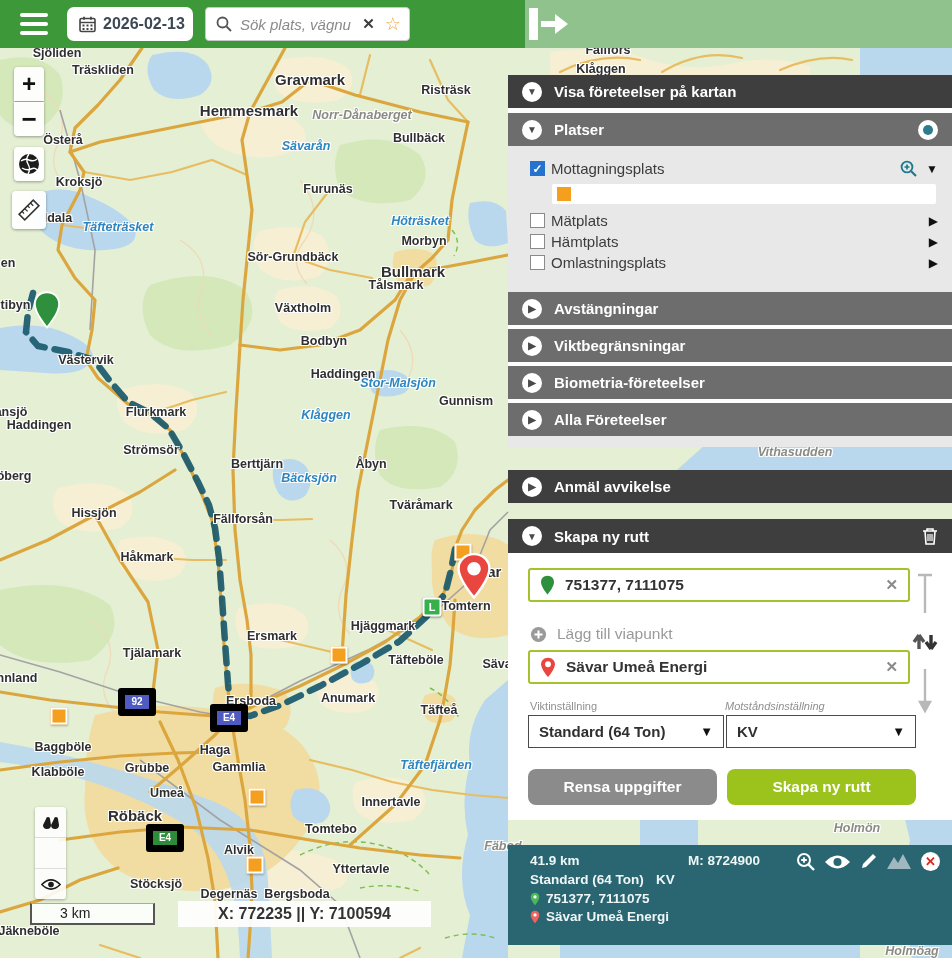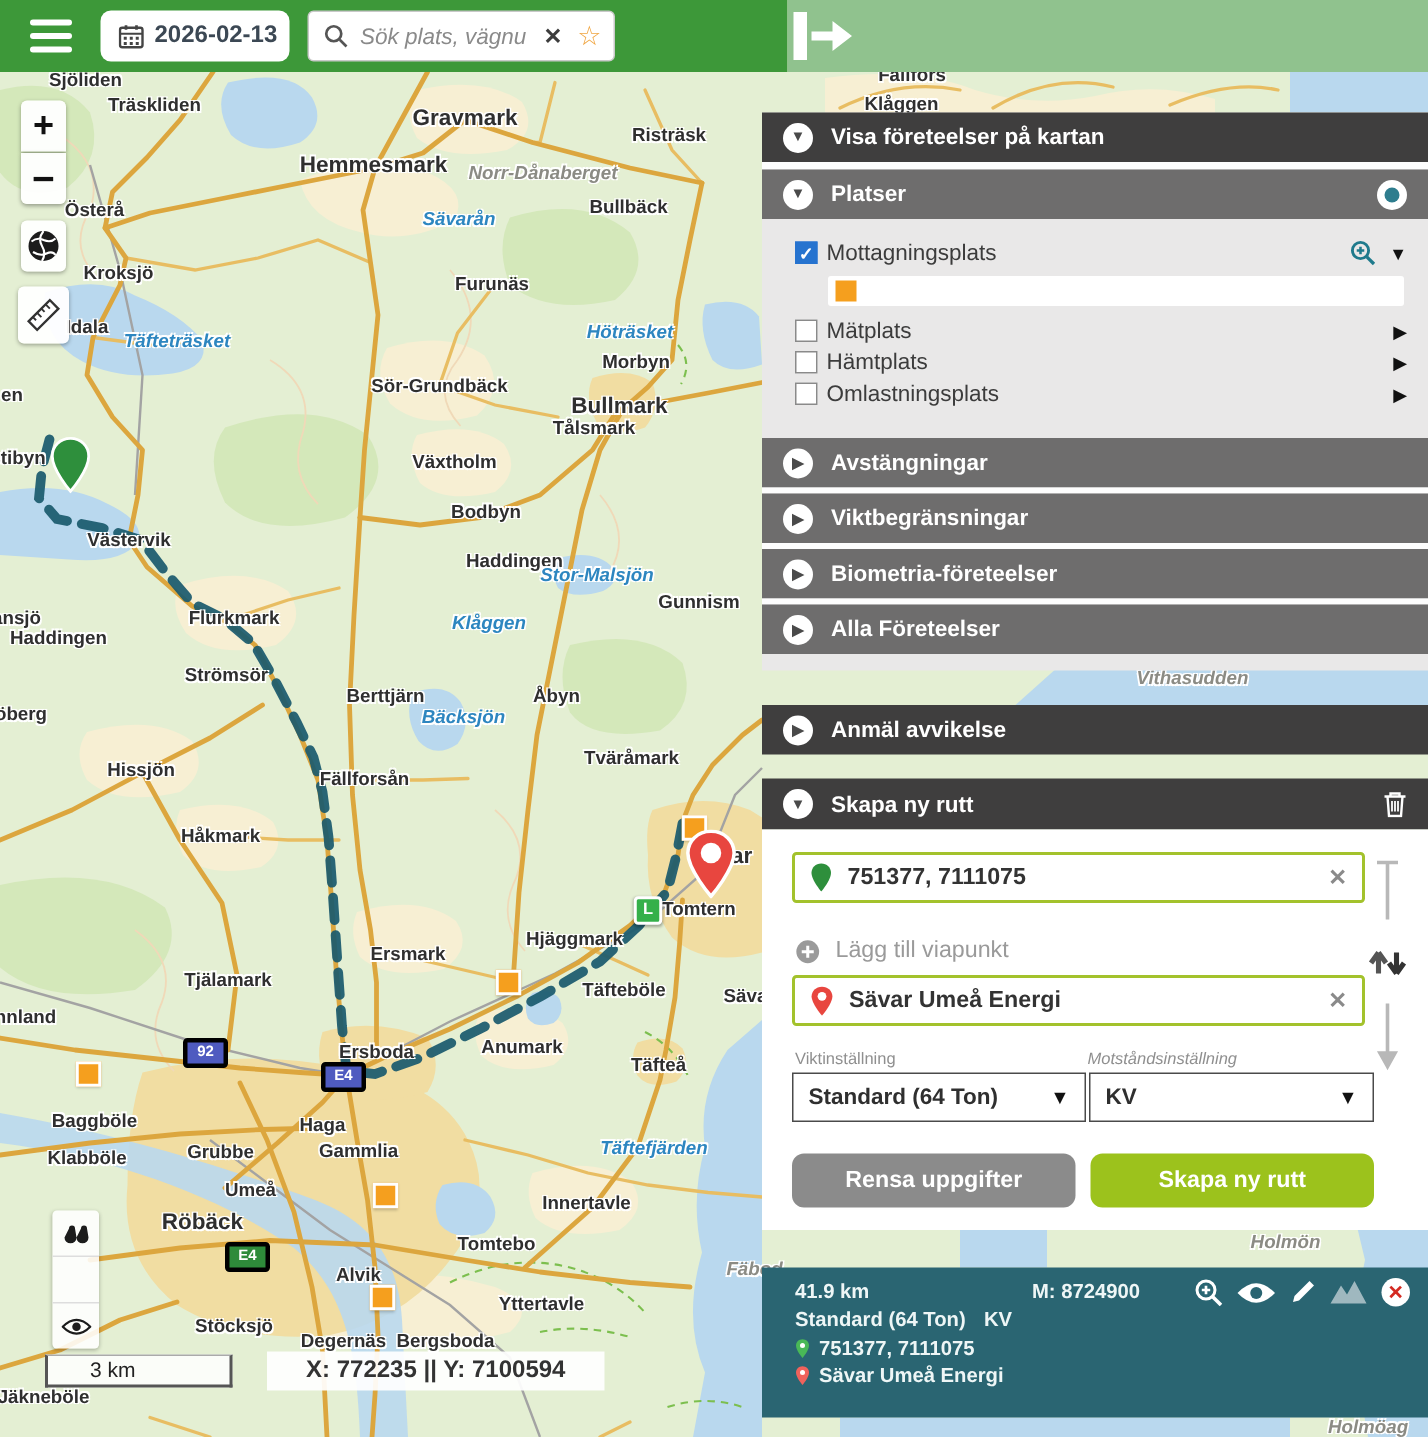--- a/index.html
+++ b/index.html
@@ -10,21 +10,21 @@
   #map svg{position:absolute;left:0;top:0;}
   .mlabel{position:absolute;transform:translate(-50%,-50%);white-space:nowrap;
           font-size:12.5px;font-weight:600;color:#2f2f2f;
           text-shadow:1px 1px 0 #fff,-1px -1px 0 #fff,1px -1px 0 #fff,-1px 1px 0 #fff;pointer-events:none;}
   .mlabel.big{font-size:15px;font-weight:700;}
   .mlabel.water{color:#2d86c0;font-style:italic;font-weight:600;}
   .mlabel.area{color:#8b8b84;font-style:italic;font-weight:600;}
   .osq{position:absolute;width:13px;height:13px;background:#f59f1e;border:2px solid #fff;
        transform:translate(-50%,-50%);box-shadow:0 1px 2px rgba(0,0,0,.25);}
   .shield{position:absolute;transform:translate(-50%,-50%);min-width:20px;height:14px;border-radius:3px;
-          border:3px solid #000000;color:#fff;font-size:10px;font-weight:700;text-align:center;line-height:14px;padding:0 2px;}
+          border:7px solid #000000;color:#fff;font-size:10px;font-weight:700;text-align:center;line-height:14px;padding:0 2px;}
   .shield.blue{background:#4f5bc0;} .shield.green{background:#2e8b3a;}
   .lbadge{position:absolute;transform:translate(-50%,-50%);width:15px;height:15px;background:#35b04a;
           border:2px solid #fff;border-radius:3px;color:#fff;font-size:11px;font-weight:700;
           text-align:center;line-height:15px;box-shadow:0 1px 2px rgba(0,0,0,.3);}
   .pin{position:absolute;transform:translate(-50%,-100%);}
   
   #topbar{position:absolute;left:0;top:0;width:952px;height:48px;}
   #topbar .dark{position:absolute;left:0;top:0;width:525px;height:48px;background:#3d9839;}
   #topbar .light{position:absolute;left:525px;top:0;width:427px;height:48px;background:#90c28e;}
   .hamburger{position:absolute;left:20px;top:13px;width:28px;height:22px;cursor:pointer;}
@@ -45,21 +45,21 @@
   #zoomout{left:14px;top:102px;width:30px;height:34px;font-size:26px;font-weight:700;color:#111;border-radius:0 0 4px 4px;}
   #globebtn{left:14px;top:147px;width:30px;height:34px;}
   #rulerbtn{left:12px;top:191px;width:34px;height:38px;}
   #stack{position:absolute;left:35px;top:807px;width:31px;background:rgba(255,255,255,.88);
          border-radius:3px;box-shadow:0 1px 3px rgba(0,0,0,.3);}
   #stack .cell{height:30px;border-bottom:1px solid #ddd;display:flex;align-items:center;justify-content:center;cursor:pointer;}
   #stack .cell:last-child{border-bottom:none;}
   #scalebar{position:absolute;left:30px;top:903px;width:125px;height:22px;background:rgba(255,255,255,.85);
             border:2px solid #555;border-top:1px solid #aaa;box-sizing:border-box;
             font-size:14px;color:#222;padding-left:28px;line-height:18px;}
-  #coordbox{position:absolute;left:178px;top:901px;width:225px;height:26px;background:rgba(255,255,255,.92);
+  #coordbox{position:absolute;left:178px;top:901px;width:253px;height:26px;background:rgba(255,255,255,.92);
             font-size:16px;font-weight:700;color:#333;text-align:center;line-height:26px;}
   
   .rp{position:absolute;left:508px;width:444px;box-sizing:border-box;}
   .hdr{height:33px;display:flex;align-items:center;gap:12px;padding:0 14px 0 14px;color:#fff;
        font-size:15px;font-weight:700;cursor:pointer;box-sizing:border-box;}
   .hdr.dark{background:#3f3e3e;} .hdr.mid{background:#6e6d6d;}
   .circ{width:20px;height:20px;min-width:20px;border-radius:50%;background:#fff;color:#4a4a4a;
         display:flex;align-items:center;justify-content:center;font-size:10px;}
   .wgap{height:5px;background:#fdfdfd;}
   .wgap4{height:4px;background:#fdfdfd;}

